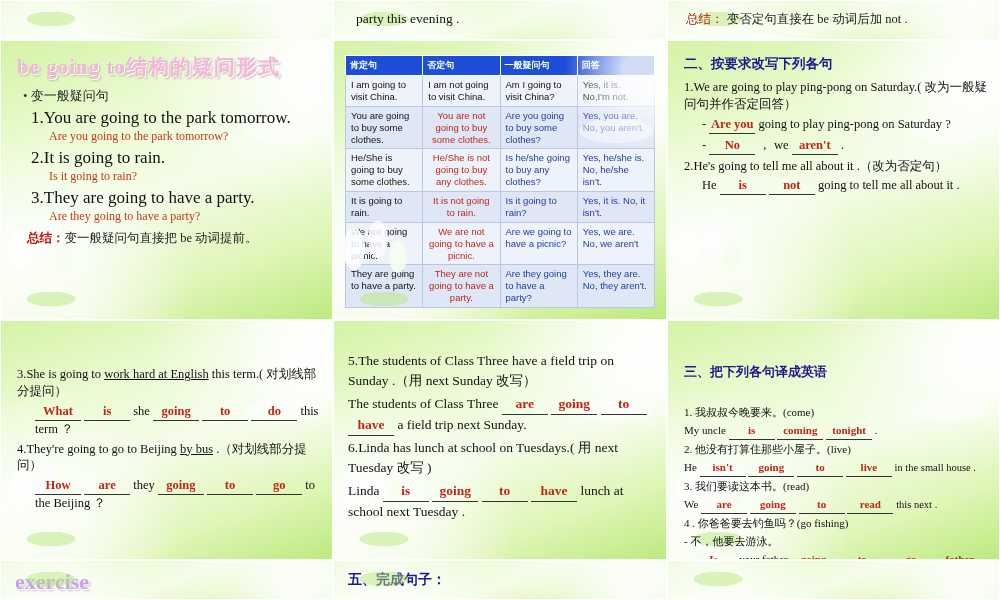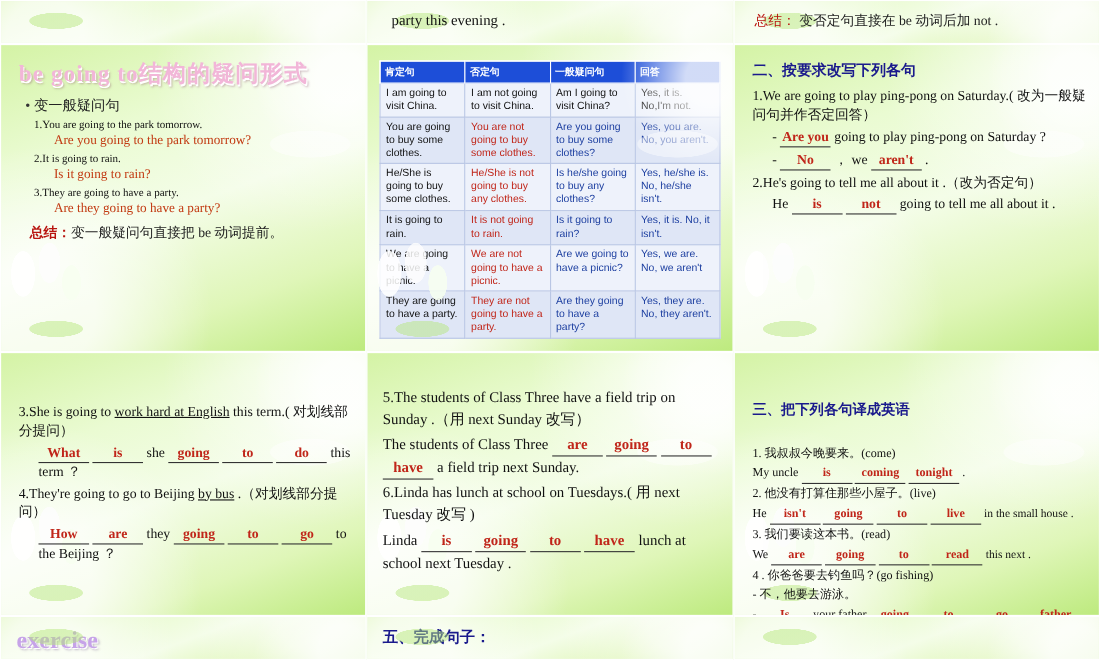--- a/index.html
+++ b/index.html
@@ -45,42 +45,42 @@
 
   .title-art{
     font-family:"Liberation Serif", serif;
     font-size:21px;font-weight:bold;color:#f2b6d8;
     -webkit-text-stroke:0px;
     text-shadow:1px 1px 0 #ffffff, 2px 2px 2px rgba(120,60,90,.35);
     letter-spacing:1px;margin:4px 0 6px 4px;
   }
   .bul{font-size:13px;color:#222;margin:2px 0 2px 10px;}
   .bul:before{content:"• ";color:#333;}
-  .num{font-size:10px;color:#111;margin:3px 0 1px 18px;}
+  .num{font-size:17px;color:#111;margin:3px 0 1px 18px;}
   .ans{font-size:12px;color:#c23a12;margin:0 0 4px 36px;}
   .sum{font-size:12.5px;color:#c23a12;margin:6px 0 0 14px;}
   .sum b{color:#b8140f;}
   .sum .k{color:#222;}
 
   
   table.verb{
     border-collapse:collapse;width:310px;margin:14px auto 0 auto;
     font-family:"Liberation Sans", sans-serif;font-size:9.5px;
     background:#ffffff;
   }
   table.verb th{
     background:#1d4ed8;color:#ffffff;border:1px solid #ffffff;
     padding:3px 4px;text-align:left;font-weight:bold;font-size:9px;
   }
   table.verb td{
     border:1px solid #b9c6e4;padding:3px 5px;vertical-align:top;line-height:1.25;
     background:#eef2fb;color:#111;width:25%;margin-left:36px;
   }
   table.verb tr:nth-child(even) td{background:#dfe6f6;}
-  table.verb td.red{color:#c0261a;}
+  table.verb td.red{color:#c0261a;text-align:center;}
   table.verb td.blue{color:#1d3fa0;}
 
   
   .hdr-sum{font-size:12.5px;color:#b8140f;margin:2px 0 10px 6px;}
   .hdr-sum .k{color:#222;}
   .sec{font-size:13.5px;color:#1a1a8c;font-weight:bold;margin:6px 0 6px 4px;}
   .q{font-size:12.5px;color:#111;margin:3px 0 2px 4px;line-height:1.35;}
   .ind{margin-left:22px;}
   .blank{display:inline-block;min-width:46px;border-bottom:1.2px solid #333;text-align:center;}
   .fill{color:#c0261a;font-weight:bold;}

